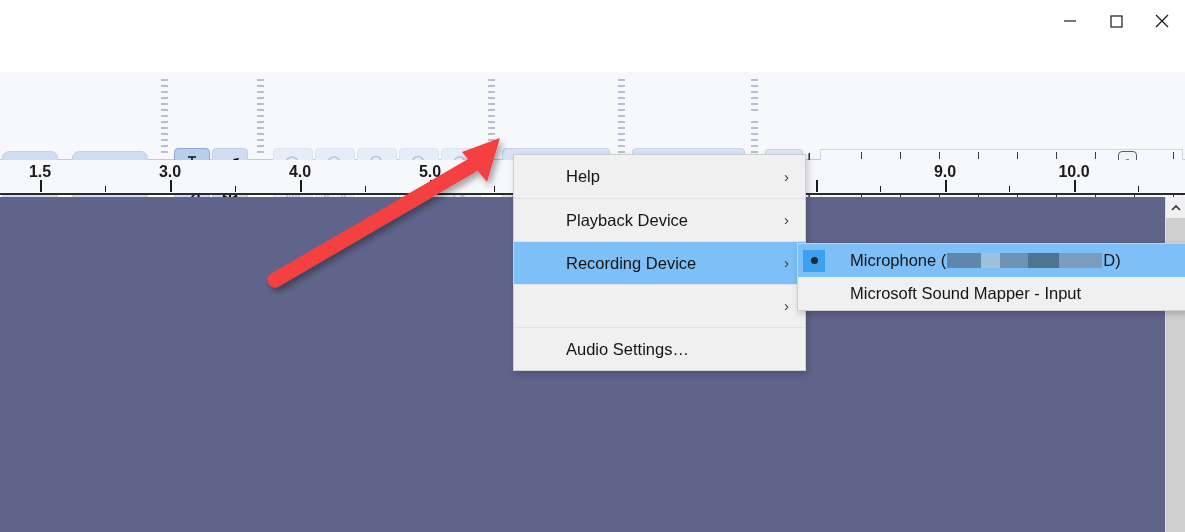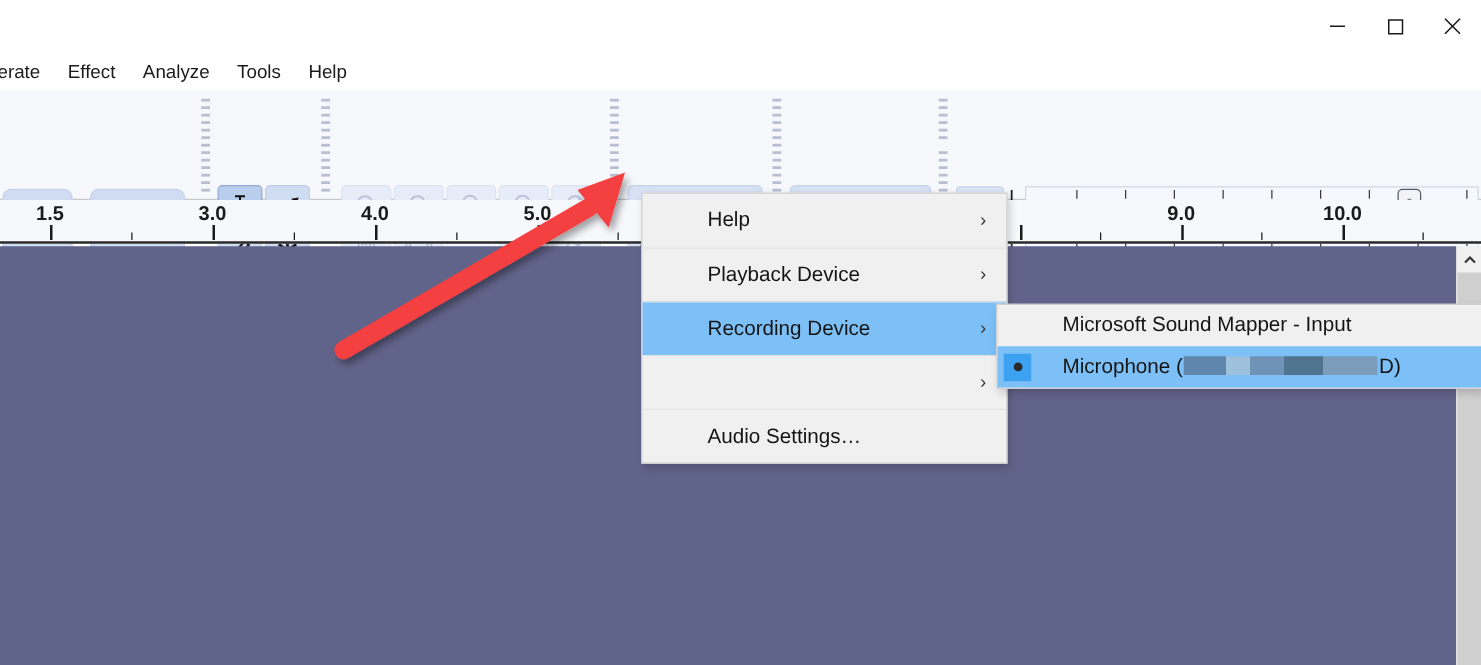--- a/index.html
+++ b/index.html
@@ -182,27 +182,20 @@
       </div>
       <div class="wb">
         <svg width="20" height="20" viewBox="0 0 20 20">
           <line x1="4" y1="4" x2="16" y2="16" stroke="#1a1a1a" stroke-width="1.3"></line>
           <line x1="16" y1="4" x2="4" y2="16" stroke="#1a1a1a" stroke-width="1.3"></line>
         </svg>
       </div>
     </div>
   </div>
 
-  <div class="menubar">
-    <div class="mi first">erate</div>
-    <div class="mi">Effect</div>
-    <div class="mi">Analyze</div>
-    <div class="mi">Tools</div>
-    <div class="mi">Help</div>
-  </div>
 
   <div class="toolbardock">
 
     <div class="bigbtn" style="left:2px; top:78px; width:56px; height:62px; top:80px;"></div>
     <div class="bigbtn" style="left:2px; top:79px; width:56px; height:62px;">
       <svg width="30" height="30" viewBox="0 0 30 30">
         <circle cx="15" cy="15" r="12" fill="#a83232"></circle>
       </svg>
     </div>
     <div class="bigbtn" style="left:72px; top:79px; width:76px; height:62px;">
@@ -461,30 +454,30 @@
     </div>
     <div class="menuitem">
       <span class="arrow">›</span>
     </div>
     <div class="menuitem">
       <span>Audio Settings…</span>
     </div>
   </div>
 
   <div class="submenu" style="left:797px; top:243px; width:390px;">
-    <div class="subitem">
-      <span>Microsoft Sound Mapper - Input</span>
-    </div>
     <div class="subitem hl">
       <span class="radiobox">
           <span class="dot"></span>
         </span>
       <span>
         <span>Microphone (</span><span class="redact" style="width:155px;background:linear-gradient(90deg,#5f87ad 0 22%,#9dc0dd 22% 34%,#6e93b6 34% 52%,#4f748f 52% 72%,#7b9cba 72% 100%);"></span><span>D)</span>
       </span>
+    </div>
+    <div class="subitem">
+      <span>Microsoft Sound Mapper - Input</span>
     </div>
   </div>
 
   <svg class="arrowsvg" width="270" height="165" viewBox="0 0 270 165">
     <defs>
       <filter id="sh" x="-30%" y="-30%" width="170%" height="170%">
         <feDropShadow dx="3" dy="4" stdDeviation="3" flood-color="#000" flood-opacity="0.35"></feDropShadow>
       </filter>
     </defs>
     <g filter="url(#sh)">

